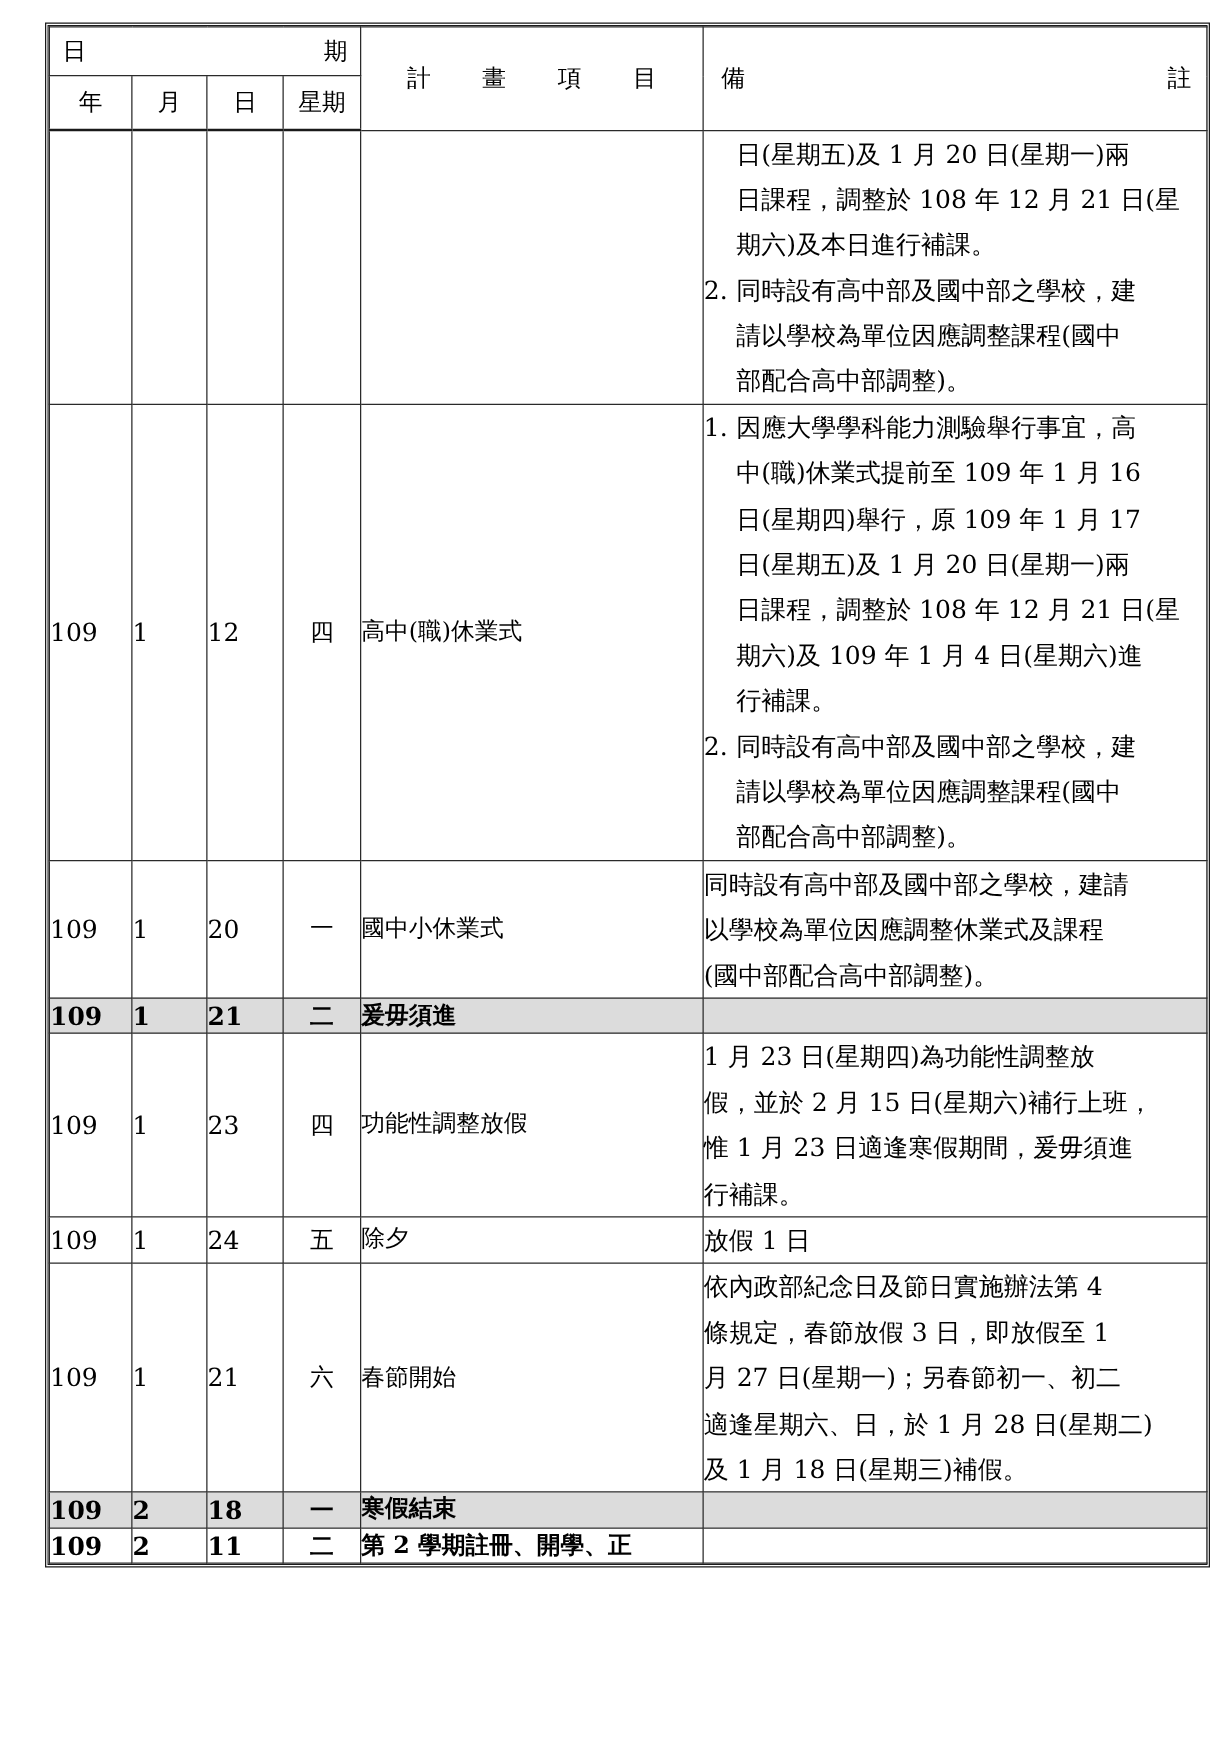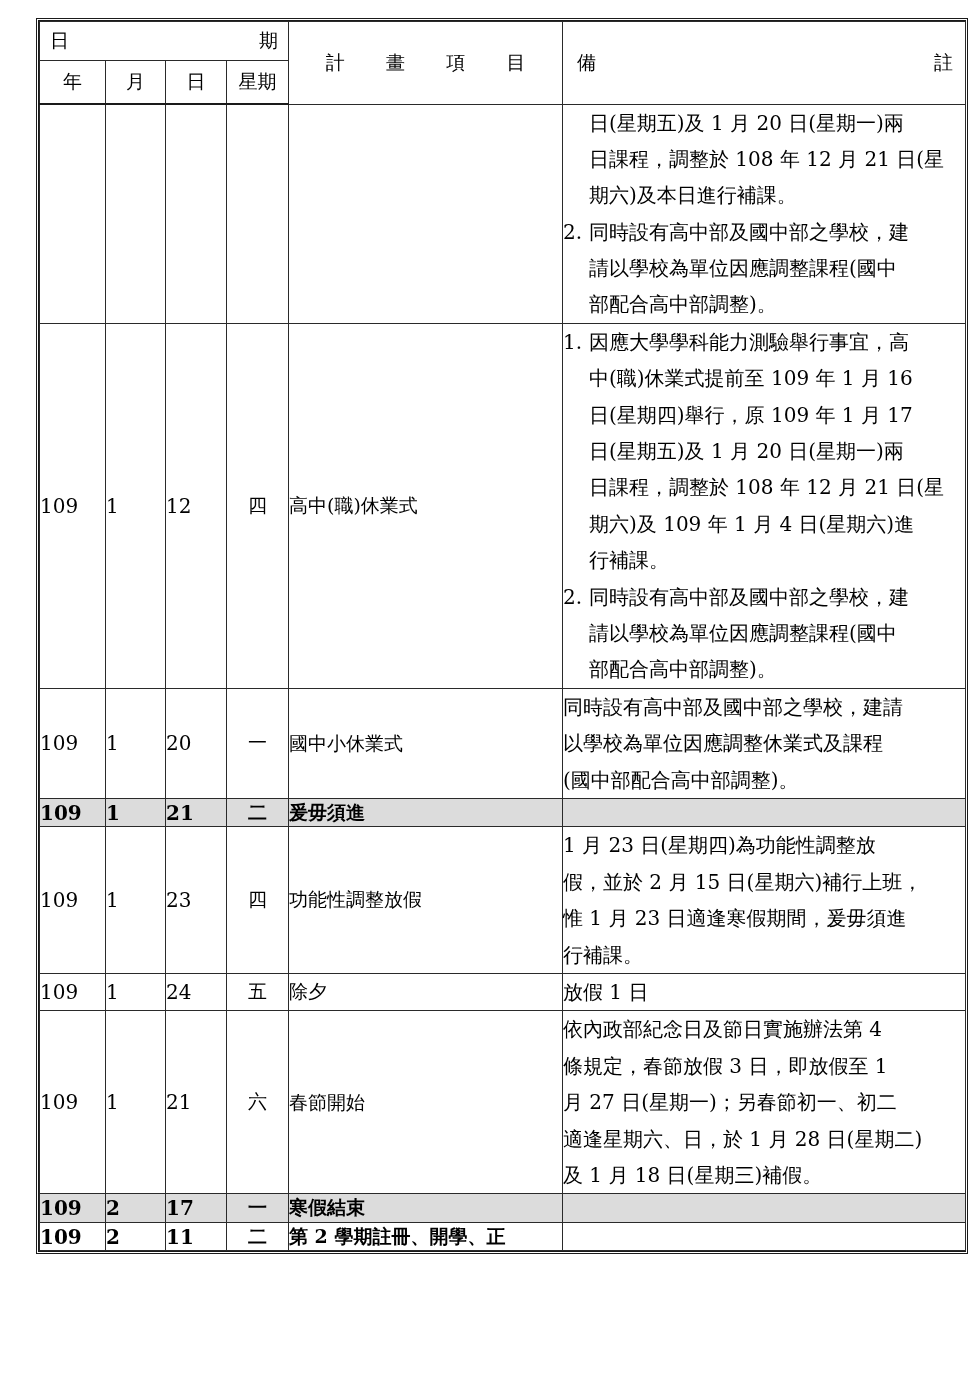--- a/index.html
+++ b/index.html
@@ -317,21 +317,21 @@
               <span class="rline">依內政部紀念日及節日實施辦法第 4</span>
               <span class="rline">條規定，春節放假 3 日，即放假至 1</span>
               <span class="rline">月 27 日(星期一)；另春節初一、初二</span>
               <span class="rline">適逢星期六、日，於 1 月 28 日(星期二)</span>
               <span class="rline">及 1 月 18 日(星期三)補假。</span>
             </td>
           </tr>
           <tr class="hl bold">
             <td class="num">109</td>
             <td class="num">2</td>
-            <td class="num">17</td>
+            <td class="num">18</td>
             <td class="wk">一</td>
             <td class="plan">寒假結束</td>
             <td class="remark"></td>
           </tr>
           <tr class="bold">
             <td class="num">109</td>
             <td class="num">2</td>
             <td class="num">11</td>
             <td class="wk">二</td>
             <td class="plan">第 2 學期註冊、開學、正</td>

